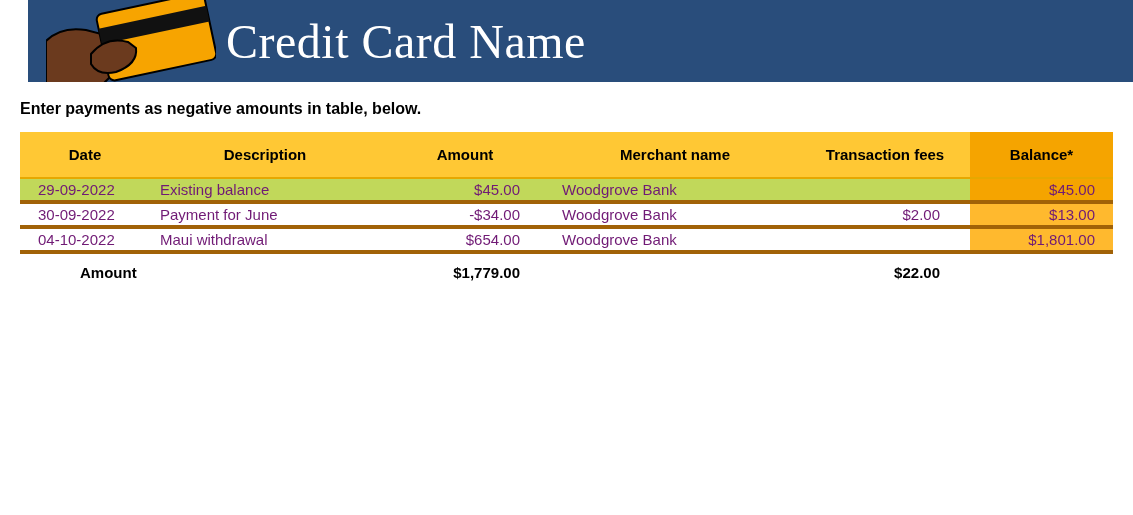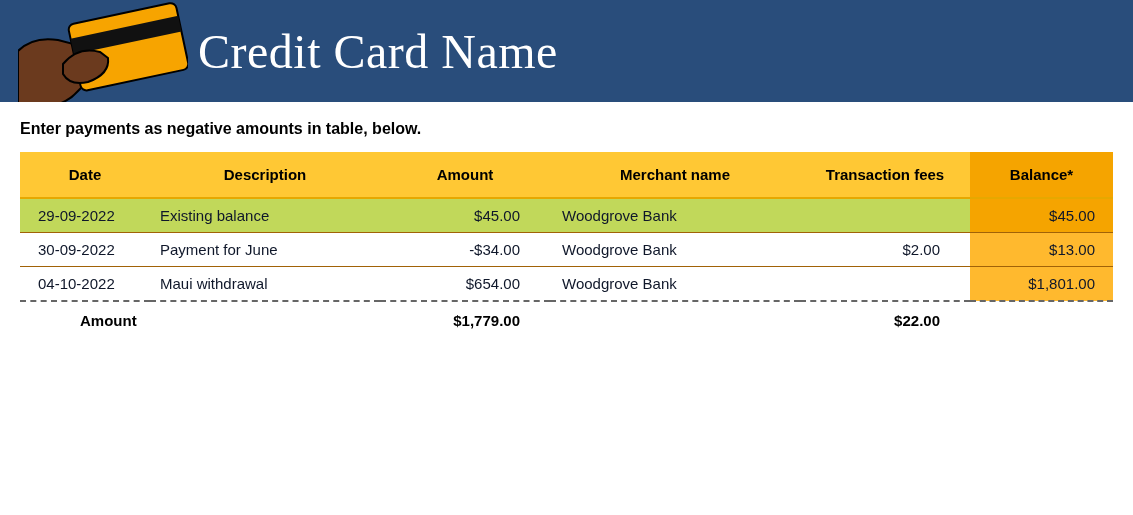--- a/index.html
+++ b/index.html
@@ -3,26 +3,27 @@
 <meta charset="utf-8">
 <style>
   * { box-sizing: border-box; margin: 0; padding: 0; }
   body {
     font-family: "Segoe UI", Tahoma, Geneva, Verdana, sans-serif;
     background: #fff;
     width: 1133px;
   }
   .header {
     background: #294d7b;
-    height: 102px;
+    height: 82px;
     display: flex;
     align-items: center;
     padding-left: 18px;
     overflow: hidden;
     position: relative;
+    margin-left: 28px;
   }
   .card-hand {
     width: 170px;
     height: 110px;
     position: relative;
     flex-shrink: 0;
   }
   .title {
     font-family: Georgia, "Times New Roman", serif;
     color: #fff;
@@ -51,23 +52,23 @@
     font-weight: bold;
     padding: 14px 10px 14px 10px;
     text-align: left;
     border-bottom: 2px solid #e6a800;
   }
   thead th.balance-head {
     background: #f5a400;
   }
   thead th.center { text-align: center; }
   tbody td {
-    padding: 8px 10px;
-    border-bottom: 1px solid #a16207;
-    color: #0f172a;
+    padding: 2px 10px;
+    border-bottom: 4px solid #a16207;
+    color: #701a75;
   }
   tbody tr.alt td {
     background: #c1d85a;
   }
   tbody tr.alt td.balance-cell {
     background: #f5a400;
   }
   tbody tr td.balance-cell {
     background: #ffb92e;
     text-align: right;

